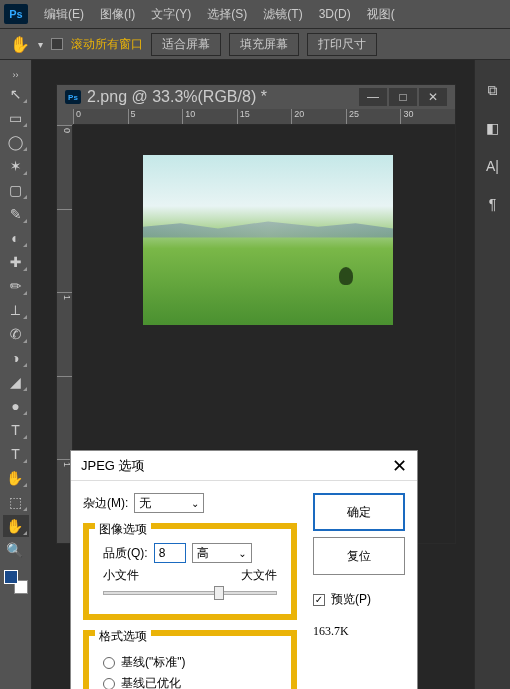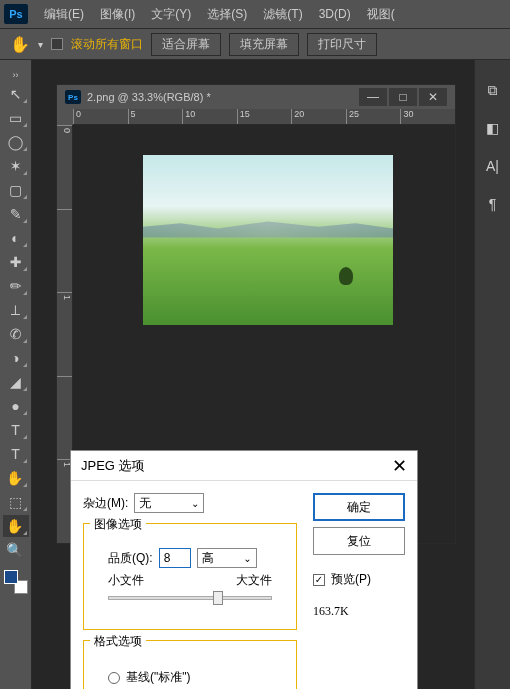--- a/index.html
+++ b/index.html
@@ -29,46 +29,46 @@
 .tool-corner { position: absolute; right: 2px; bottom: 2px; width: 0; height: 0; border-style: solid; border-width: 0 0 4px 4px; border-color: transparent transparent #999 transparent; }
 .color-swatches { margin-top: 8px; margin-left: 4px; position: relative; width: 24px; height: 24px; }
 .swatch-fg { position: absolute; width: 14px; height: 14px; background: #1a4a8a; border: 1px solid #fff; z-index: 2; }
 .swatch-bg { position: absolute; right: 0; bottom: 0; width: 14px; height: 14px; background: #fff; border: 1px solid #888; }
 
 
 .canvas-area { flex: 1; background: #262626; position: relative; }
 .doc-window { position: absolute; left: 24px; top: 24px; width: 400px; height: 460px; background: #535353; border: 1px solid #2a2a2a; }
 .doc-titlebar { height: 24px; background: #535353; display: flex; align-items: center; padding: 0 8px; }
 .doc-ps { width: 16px; height: 14px; background: #001e36; color: #31a8ff; font-size: 8px; font-weight: bold; display: flex; align-items: center; justify-content: center; border-radius: 2px; margin-right: 6px; }
-.doc-title { color: #ccc; font-size: 11px; flex: 1; }
+.doc-title { color: #ccc; font-size: 16px; flex: 1; }
 .doc-btns { display: flex; gap: 2px; }
 .doc-btn { width: 28px; height: 18px; background: #3a3a3a; color: #ccc; display: flex; align-items: center; justify-content: center; font-size: 12px; cursor: pointer; }
 .ruler-h { position: absolute; top: 24px; left: 16px; right: 0; height: 16px; background: #4a4a4a; border-bottom: 1px solid #2a2a2a; display: flex; }
 .ruler-tick { flex: 1; border-left: 1px solid #888; color: #ccc; font-size: 9px; padding-left: 2px; }
 .ruler-v { position: absolute; top: 40px; left: 0; width: 16px; bottom: 0; background: #4a4a4a; border-right: 1px solid #2a2a2a; display: flex; flex-direction: column; }
 .ruler-vtick { flex: 1; border-top: 1px solid #888; color: #ccc; font-size: 9px; writing-mode: vertical-rl; padding-top: 2px; }
 .canvas-bg { position: absolute; top: 40px; left: 16px; right: 0; bottom: 0; background: #262626; }
 .image { position: absolute; left: 70px; top: 30px; width: 250px; height: 170px; background: linear-gradient(to bottom, #c5e8e8 0%, #e8f4f4 30%, #7ab848 55%, #4a9030 100%); overflow: hidden; }
 .mountain { position: absolute; top: 38%; left: 0; right: 0; height: 18px; background: linear-gradient(to right, #6a8aa0 0%, #8aa0b0 50%, #6a8aa0 100%); opacity: 0.6; clip-path: polygon(0 100%, 0 40%, 15% 20%, 30% 50%, 50% 10%, 70% 40%, 85% 20%, 100% 50%, 100% 100%); }
 .tree { position: absolute; width: 14px; height: 18px; background: #2a4a1a; border-radius: 50% 50% 40% 40%; bottom: 40px; right: 40px; }
 
 
 .dialog { position: absolute; left: 38px; top: 390px; width: 348px; background: #fff; border: 1px solid #888; display: flex; flex-direction: column; box-shadow: 0 0 1px rgba(0,0,0,0.3); }
 .dlg-title { height: 30px; display: flex; align-items: center; padding: 0 10px; font-size: 13px; border-bottom: 1px solid #ddd; }
 .dlg-title span:first-child { flex: 1; }
 .dlg-close { font-size: 18px; cursor: pointer; }
 .dlg-body { display: flex; padding: 12px; gap: 16px; }
 .dlg-left { flex: 1; display: flex; flex-direction: column; gap: 10px; }
 .dlg-right { width: 92px; display: flex; flex-direction: column; gap: 6px; }
-.dlg-btn { border: 1px solid #888; background: #fff; font-size: 12px; height: 28px; cursor: pointer; }
+.dlg-btn { border: 1px solid #888; background: #fff; font-size: 12px; height: 38px; cursor: pointer; }
 .dlg-btn.primary { border: 2px solid #1a6ac0; }
 .row { display: flex; align-items: center; gap: 6px; font-size: 12px; }
 .dd { border: 1px solid #888; height: 20px; font-size: 12px; padding: 0 4px; background: #fff; display: flex; align-items: center; justify-content: space-between; }
 .dd-arrow { font-size: 10px; }
-.fieldset { border: 1px solid #eab308; padding: 24px; position: relative; }
+.fieldset { border: 6px solid #eab308; padding: 14px; position: relative; }
 .legend { position: absolute; top: -8px; left: 6px; background: #fff; padding: 0 4px; font-size: 12px; }
 .numbox { border: 1px solid #1a6ac0; width: 32px; height: 20px; font-size: 12px; text-align: left; padding: 0 4px; }
 .slider-row { display: flex; justify-content: space-between; font-size: 12px; margin-top: 4px; }
 .slider { position: relative; height: 14px; margin-top: 2px; }
 .slider-track { position: absolute; left: 0; right: 0; top: 5px; height: 4px; background: #ddd; border: 1px solid #aaa; }
 .slider-thumb { position: absolute; top: 0; width: 10px; height: 14px; background: #eee; border: 1px solid #888; left: 64%; }
 .radio-row { display: flex; align-items: center; gap: 6px; font-size: 12px; margin: 4px 0; }
 .radio { width: 12px; height: 12px; border: 1px solid #666; border-radius: 50%; display: inline-flex; align-items: center; justify-content: center; }
 .radio.checked::after { content: ""; width: 6px; height: 6px; background: #333; border-radius: 50%; }
 .chk2 { width: 12px; height: 12px; border: 1px solid #666; display: inline-flex; align-items: center; justify-content: center; font-size: 10px; }

